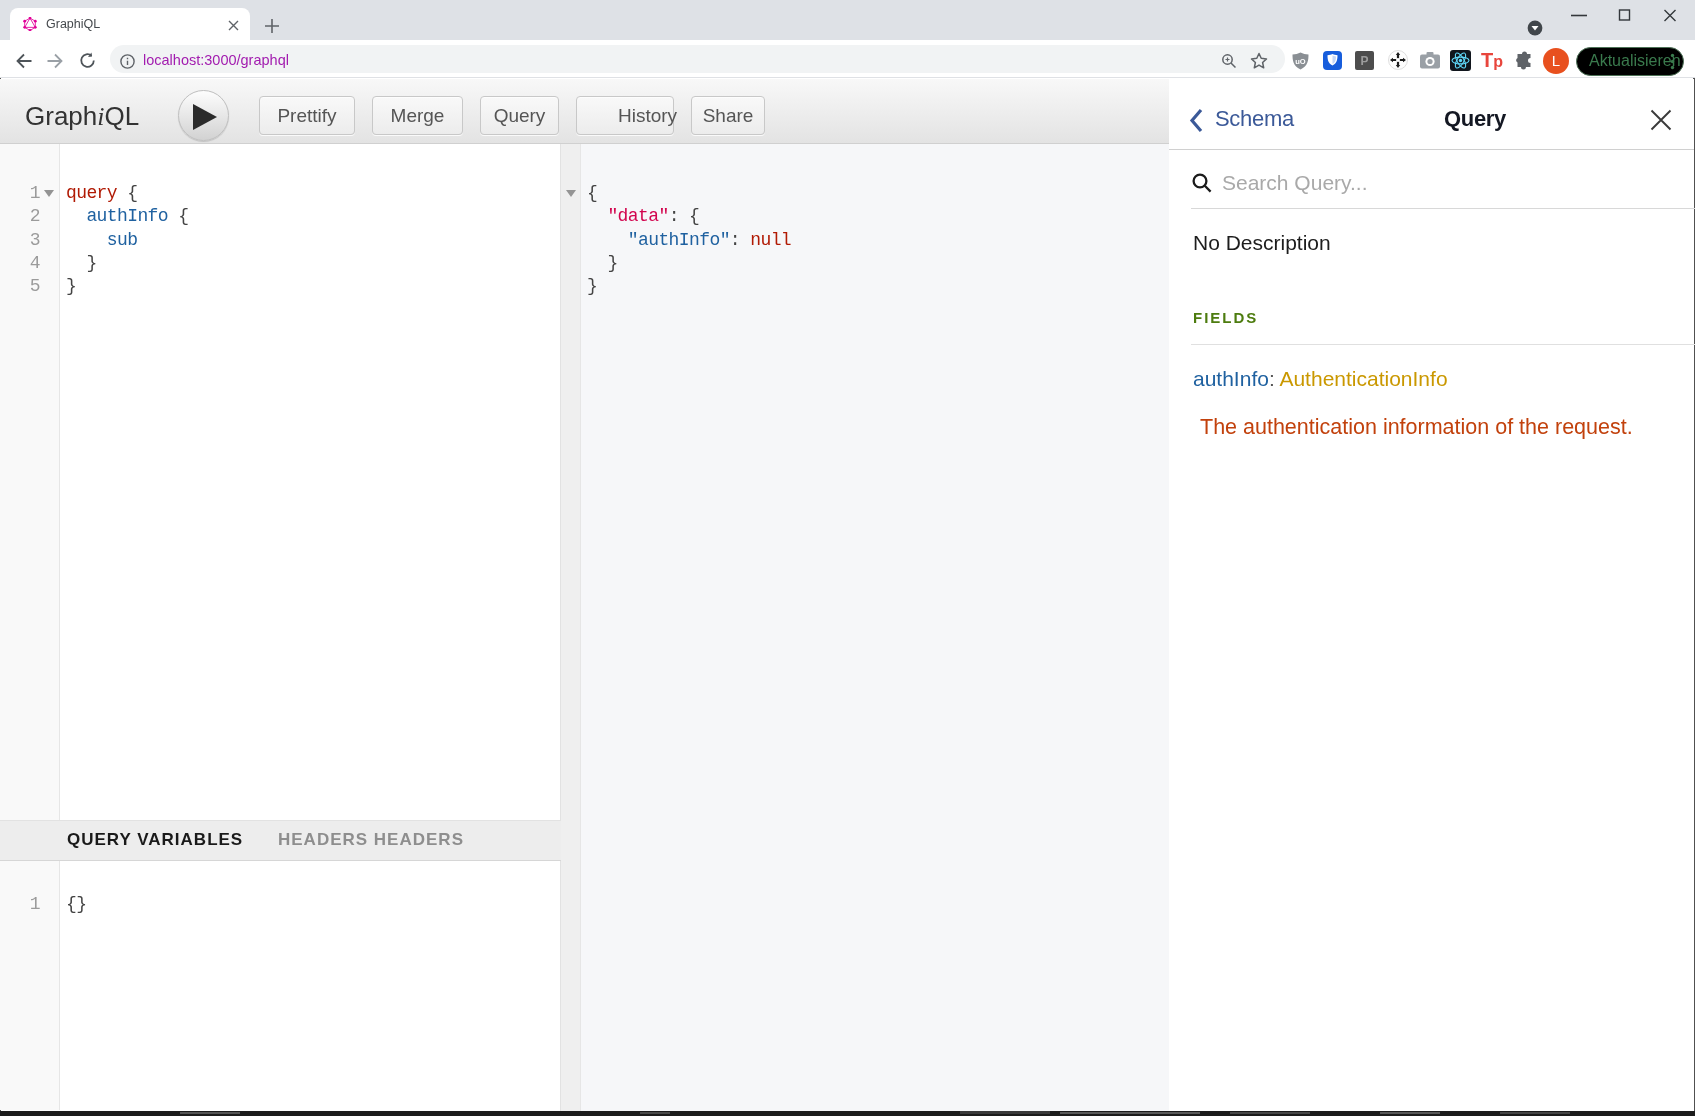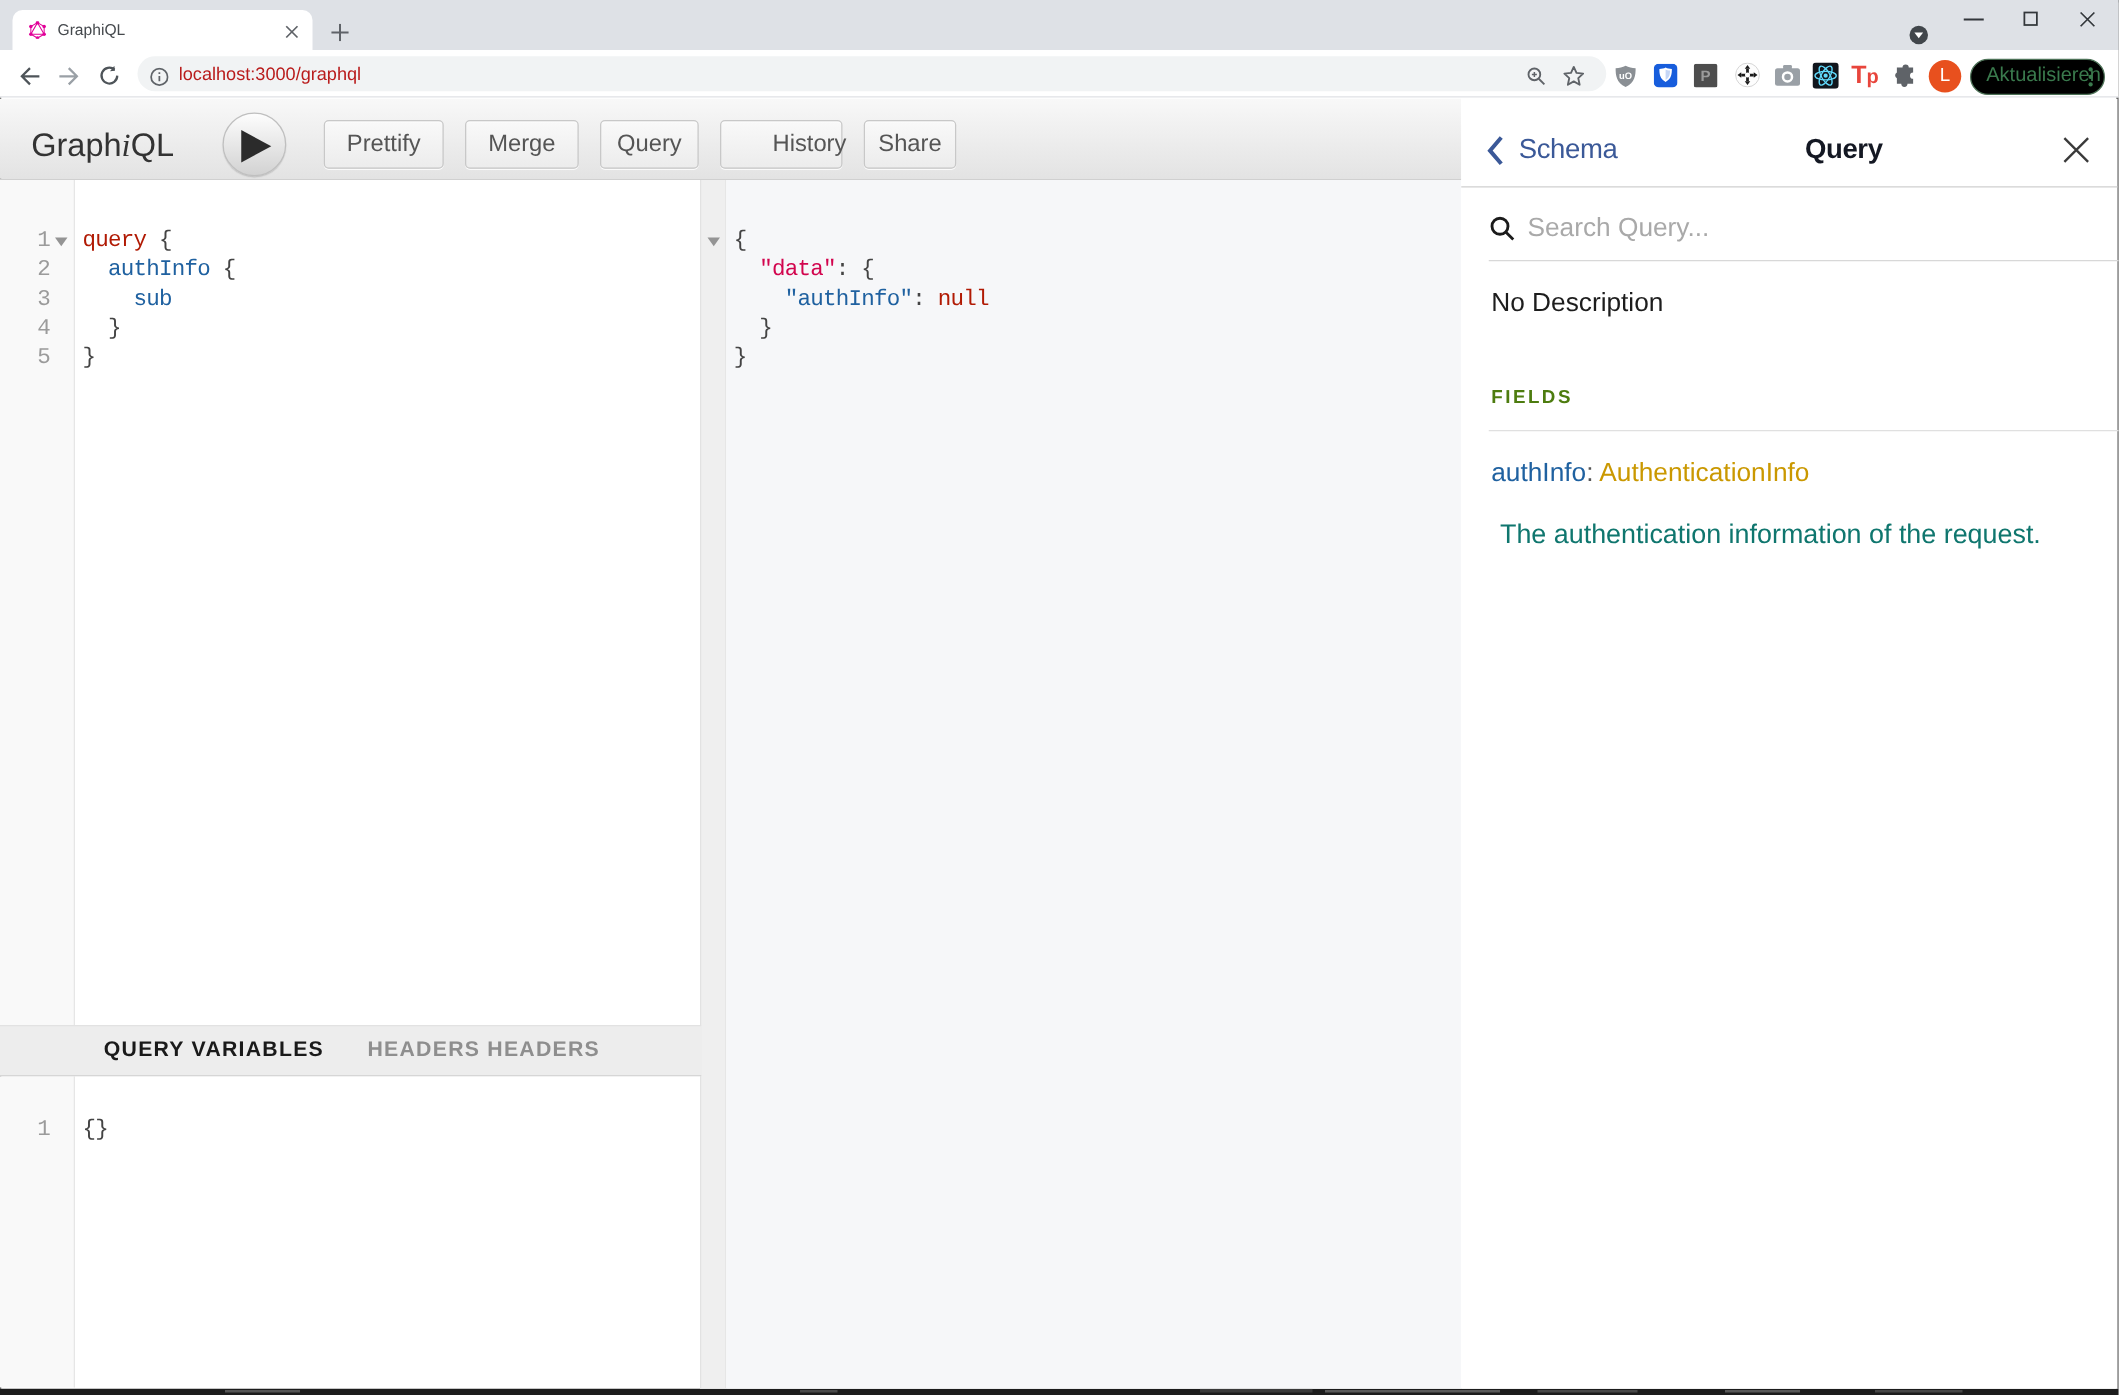--- a/index.html
+++ b/index.html
@@ -5,21 +5,21 @@
   * { margin:0; padding:0; box-sizing:border-box; }
   html,body { width:1695px; height:1116px; overflow:hidden; }
   body { position:relative; background:#fff; font-family:"Liberation Sans", sans-serif; }
   .abs { position:absolute; }
   
   #tabbar { left:0; top:0; width:1695px; height:40px; background:#dee1e6; }
   #tab { left:10px; top:8px; width:240px; height:32px; background:#fff; border-radius:8px 8px 0 0; }
   #tabtitle { left:36px; top:0; height:32px; line-height:32px; font-size:12.5px; color:#45494d; }
   #toolbar { left:0; top:40px; width:1695px; height:38px; background:#fff; border-bottom:1px solid #dfe1e5; }
   #urlpill { left:110px; top:45px; width:1175px; height:28px; border-radius:14px; background:#f1f3f4; }
-  #urltext { left:143px; top:42px; height:38px; line-height:37px; font-size:14.5px; color:#b91c1c; }
+  #urltext { left:143px; top:42px; height:38px; line-height:37px; font-size:14.5px; color:#a21caf; }
   
   .winborder { background:#505050; }
   #botstrip { left:0; top:1111px; width:1695px; height:5px; background:#1c1c1c; }
   
   #topbar { left:0; top:79px; width:1169px; height:65px; background:linear-gradient(#f8f8f8,#e3e3e3); border-bottom:1px solid #d0d0d0; }
   #logo { left:25px; top:84px; height:64px; line-height:64px; font-size:26px; color:#333; }
   #logo em { font-family:"Liberation Serif", serif; font-style:italic; }
   #playbtn { left:178px; top:90px; width:51px; height:51px; border-radius:50%;
      background:linear-gradient(#fdfdfd,#d2d2d2); border:1px solid #bfbfbf; box-shadow:0 1px 1px rgba(0,0,0,0.15); }
   #playtri { left:193px; top:104px; width:0; height:0; border-left:24px solid #2b2b2b; border-top:13px solid transparent; border-bottom:13px solid transparent; }
@@ -31,21 +31,21 @@
   pre, .mono { font-family:"Liberation Mono", monospace; font-size:18px; letter-spacing:-0.6px; line-height:23.25px; }
   .lnums { text-align:right; color:#9b9b9b; }
   .cm-keyword { color:#B11A04; }
   .cm-property { color:#1F61A0; }
   .cm-def { color:#D2054E; }
   .cm-punct { color:#444; }
   .foldarrow { width:0; height:0; border-left:5.5px solid transparent; border-right:5.5px solid transparent; border-top:7.5px solid #949494; }
   #resizer { left:560px; top:144px; width:21px; height:967px; background:#efefef; border-left:1px solid #e2e2e2; border-right:1px solid #e6e6e6; }
   #result { left:581px; top:144px; width:588px; height:967px; background:#f6f7f9; }
   #varbar { left:0; top:820px; width:561px; height:41px; background:#ededed; border-top:1px solid #e2e2e2; border-bottom:1px solid #d6d6d6; }
-  .vartab { top:820px; height:41px; line-height:40px; font-weight:bold; font-size:17px; letter-spacing:1px;margin-left:16px; }
+  .vartab { top:820px; height:41px; line-height:40px; font-weight:bold; font-size:17px; letter-spacing:1px; }
   
   #docpanel { left:1169px; top:79px; width:525px; height:1032px; background:#fff; }
   #docheader { left:1169px; top:79px; width:525px; height:71px; border-bottom:1px solid #d0d0d0; }
   #docsearchline { left:1191px; top:208px; width:504px; height:1px; background:#d8d8d8; }
   #fieldline { left:1191px; top:344px; width:504px; height:1px; background:#e0e0e0; }
 </style>
 </head>
 <body>
 
 <div class="abs winborder" style="left:0;top:0;width:1695px;height:2px;"></div>
@@ -223,13 +223,13 @@
 <svg class="abs" style="left:1192px;top:173px;" width="21" height="21" viewBox="0 0 21 21">
   <circle cx="8" cy="8" r="6.4" fill="none" stroke="#1b1b1b" stroke-width="2.3"></circle>
   <path d="M12.8 12.8 L18.6 18.6" stroke="#1b1b1b" stroke-width="2.3"></path>
 </svg>
 <div class="abs" style="left:1222px;top:170px;height:26px;line-height:26px;font-size:21px;color:#a9a9a9;">Search Query...</div>
 <div class="abs" id="docsearchline"></div>
 <div class="abs" style="left:1193px;top:230px;height:26px;line-height:26px;font-size:21px;color:#1d1d1d;">No Description</div>
 <div class="abs" style="left:1193px;top:309px;height:18px;line-height:18px;font-size:15px;font-weight:bold;letter-spacing:2px;color:#4d7c0f;">FIELDS</div>
 <div class="abs" id="fieldline"></div>
 <div class="abs" style="left:1193px;top:366px;height:26px;line-height:26px;font-size:21px;"><span style="color:#1F61A0;">authInfo</span><span style="color:#555;">:</span> <span style="color:#CA9800;">AuthenticationInfo</span></div>
-<div class="abs" style="left:1200px;top:414px;height:26px;line-height:26px;font-size:21.5px;color:#0f766e;">The authentication information of the request.</div>
+<div class="abs" style="left:1200px;top:414px;height:26px;line-height:26px;font-size:21.5px;color:#c2410c;">The authentication information of the request.</div>
 
 </body></html>

